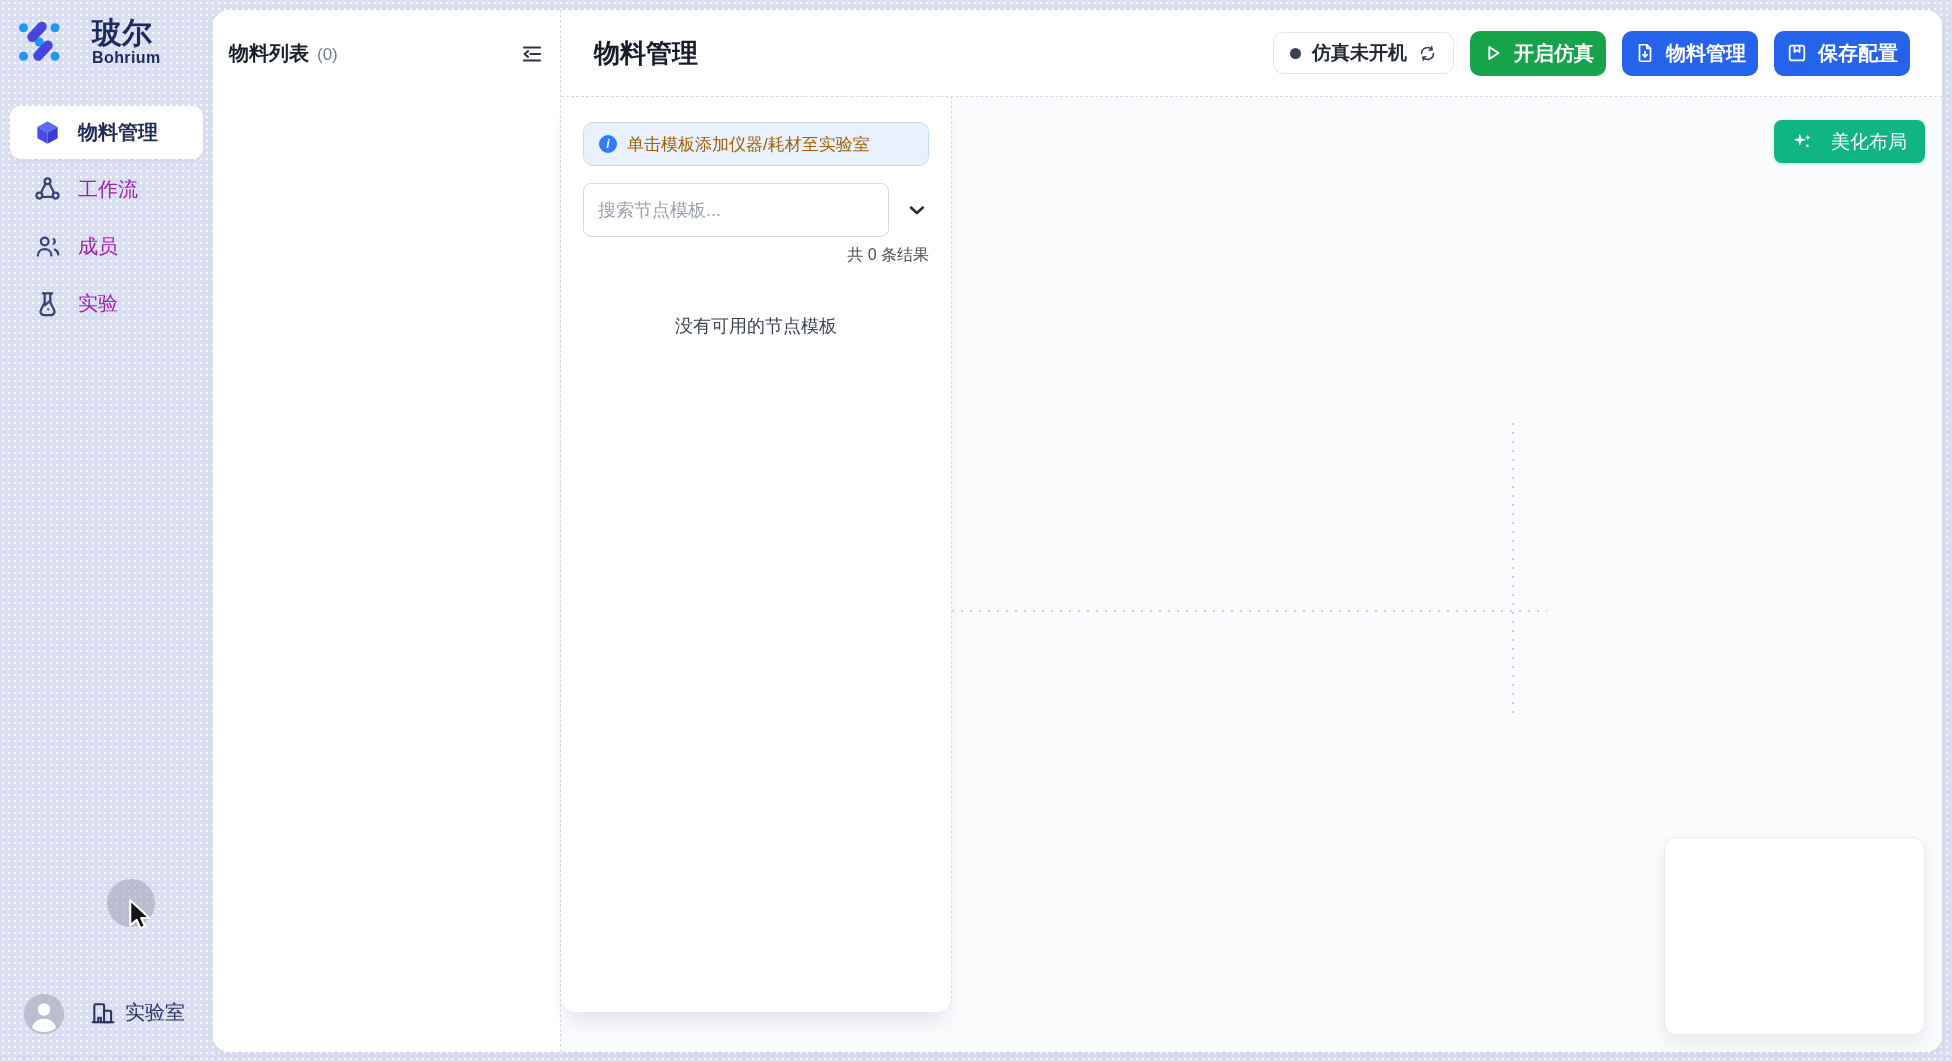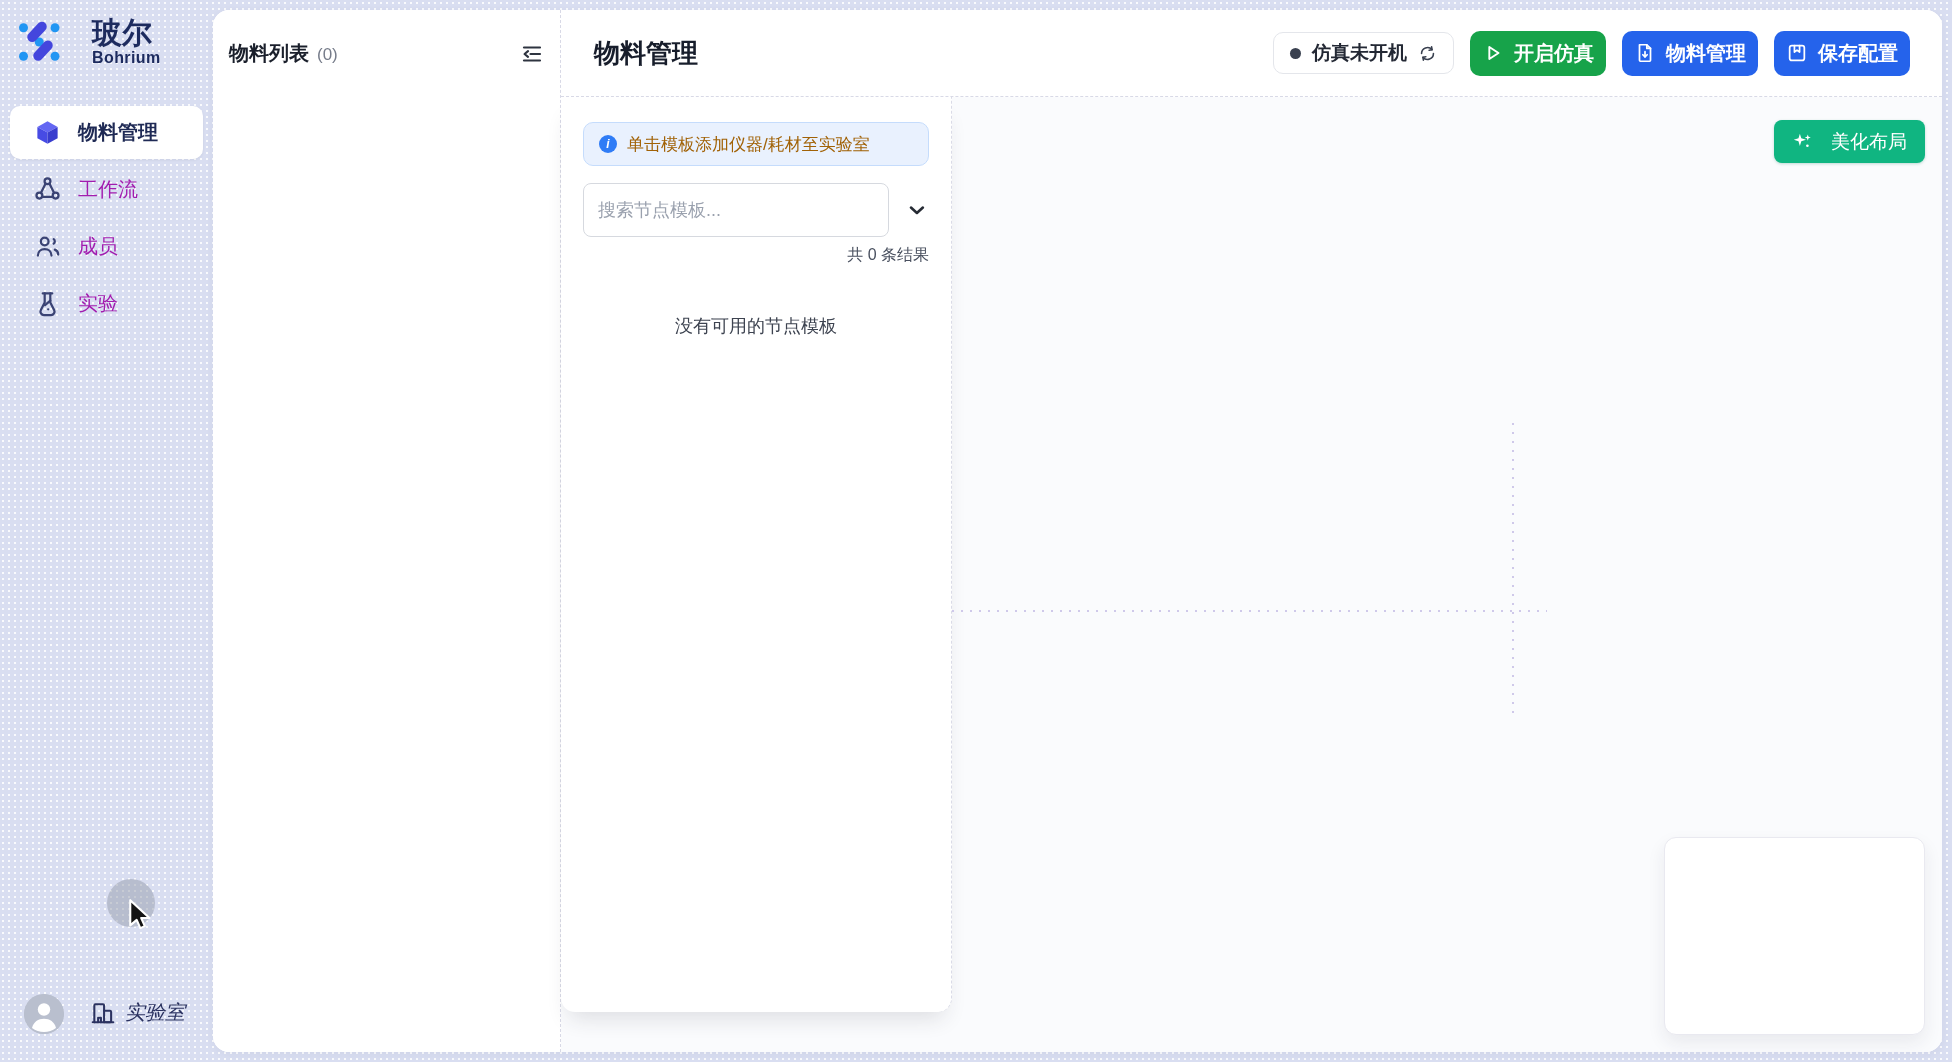--- a/index.html
+++ b/index.html
@@ -26,21 +26,21 @@
   .nav-item .nav-label { position:absolute; left:68px; font-size:20px; font-weight:400; color:#a21caf; }
   .nav-item.active { background:#ffffff; box-shadow:0 1px 3px rgba(30,35,70,.08); }
   .nav-item.active .nav-label { font-weight:700; color:#1f2a55; }
 
   .cursor-wrap { position:absolute; left:0; top:0; pointer-events:none; }
   .cursor-circle { position:absolute; left:107px; top:879px; width:48px; height:48px; border-radius:50%; background:rgba(150,156,172,.5); }
   .cursor-arrow { position:absolute; left:122px; top:896px; width:36px; height:36px; }
 
   .sidebar-footer { position:absolute; left:0; bottom:26px; width:213px; height:44px; }
   .avatar { position:absolute; left:24px; top:2px; width:40px; height:40px; border-radius:50%; background:#b9bfce; overflow:hidden; }
-  .lab-switcher { position:absolute; left:90px; top:7px; display:flex; align-items:center; gap:9px; cursor:pointer;font-style:italic; }
+  .lab-switcher { position:absolute; left:90px; top:7px; display:flex; align-items:center; gap:9px; cursor:pointer; }
   .lab-label { font-size:20px; font-weight:500; color:#2b3260; }
 
   
   .content-card { position:absolute; left:213px; top:10px; width:1729px; height:1042px;
     background:#ffffff; border-radius:16px; overflow:hidden; box-shadow:0 2px 8px rgba(50,55,80,.06); }
 
   
   .materials-panel { position:absolute; left:0; top:0; width:348px; height:100%; background:#ffffff; border-right:1px dashed #d8d9e6; }
   .materials-header { display:flex; align-items:center; justify-content:space-between; padding:30px 16px 0 16px; }
   .materials-title-row { display:flex; align-items:baseline; gap:8px; }

